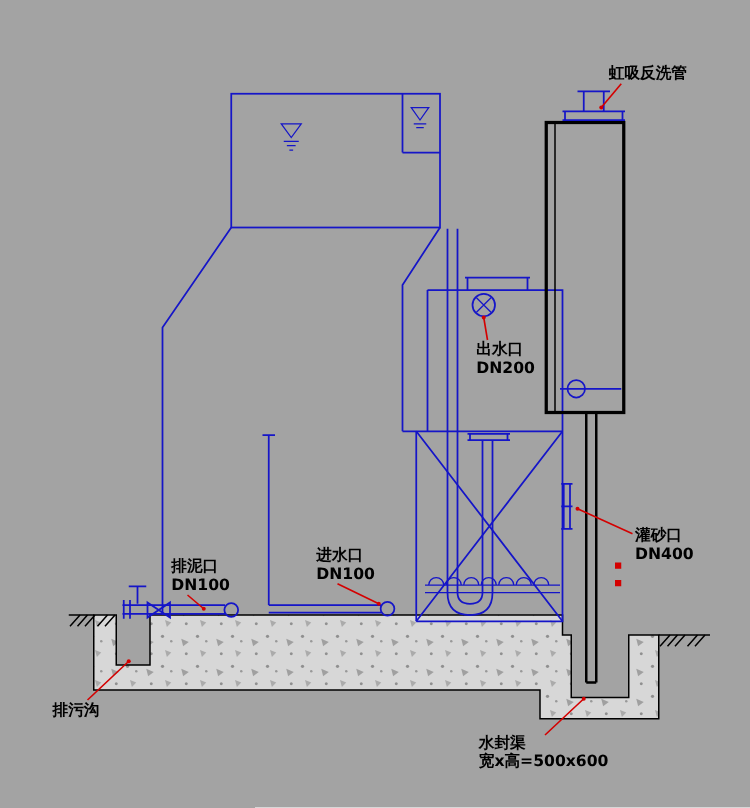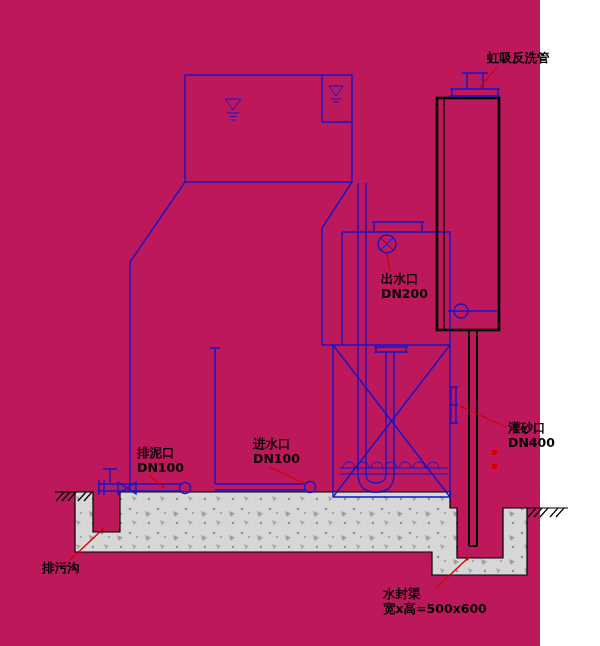--- a/index.html
+++ b/index.html
@@ -1,17 +1,17 @@
 <!DOCTYPE html>
 <html><head>
 <meta charset="utf-8">
 <style>
   html,body{margin:0;padding:0;background:#ffffff;}
   .canvas{
-    width:540px;height:646px;position:relative;background:#be185d;
+    width:600px;height:646px;position:relative;background:#a3a3a3;
     font-family:"DejaVu Sans", sans-serif;
   }
   svg text{
     font-family:"DejaVu Sans", sans-serif;
     font-size:12.5px;
     font-weight:bold;
     fill:#000000;
   }
   .blue{stroke:#1515c8;fill:none;stroke-width:1.4;}
   .blue-thin{stroke:#1515c8;fill:none;stroke-width:1;}

